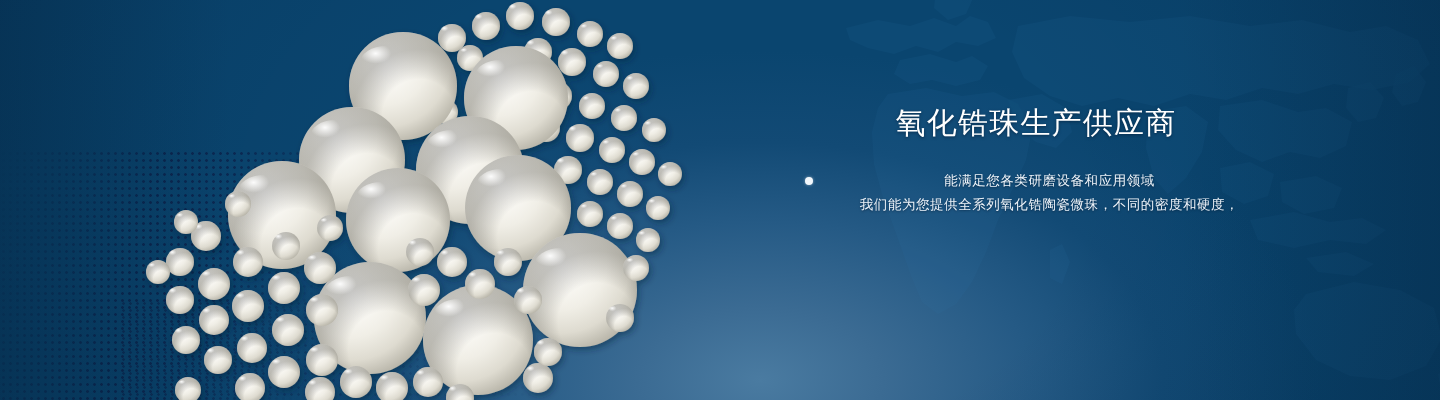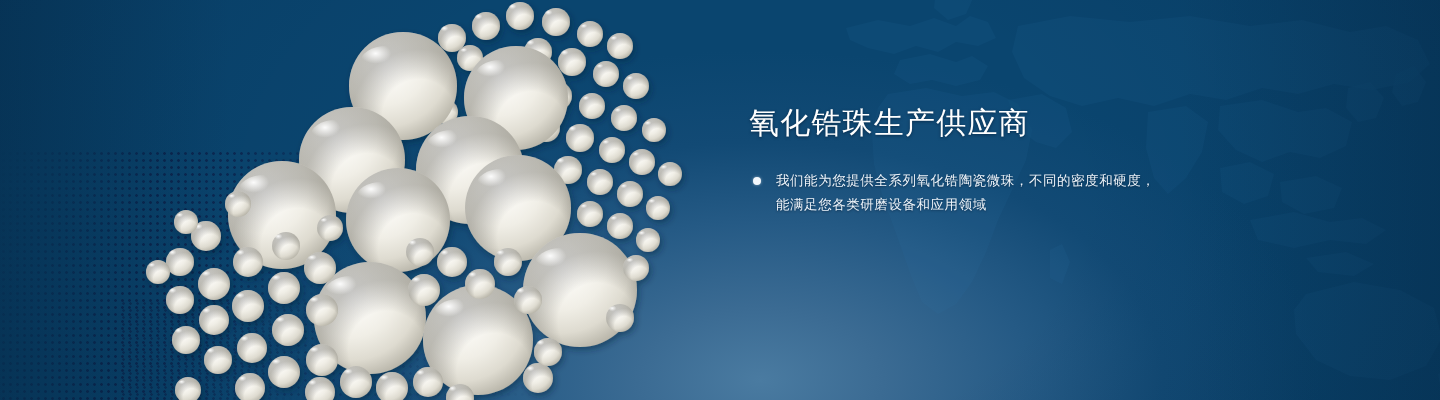--- a/index.html
+++ b/index.html
@@ -57,22 +57,23 @@
 
   
   .beads{
     position:absolute; left:0; top:0; width:780px; height:400px;
   }
   .beads svg{width:100%;height:100%;display:block;}
 
   
   .copy{
     position:absolute;
-    left:749px; top:104px;
+    left:801px; top:104px;
     width:470px;
+    text-align:center;
   }
   .title{
     font-size:30px;
     line-height:38px;
     color:#ffffff;
     letter-spacing:1.2px;
     font-weight:400;
     text-shadow:0 1px 3px rgba(0,16,36,0.55);
     white-space:nowrap;
   }
@@ -609,22 +610,22 @@
   </div>
 
   <div class="copy">
 
     <div class="title">氧化锆珠生产供应商</div>
 
     <div class="bullets">
 
       <div class="bullet tall">
         <span class="dot"></span>
+        <span class="bullet-line second">能满足您各类研磨设备和应用领域</span>
         <span class="bullet-line">我们能为您提供全系列氧化锆陶瓷微珠，不同的密度和硬度，</span>
-        <span class="bullet-line second">能满足您各类研磨设备和应用领域</span>
       </div>
 
 
 
     </div>
   </div>
 
 </div>
 
 </body></html>

